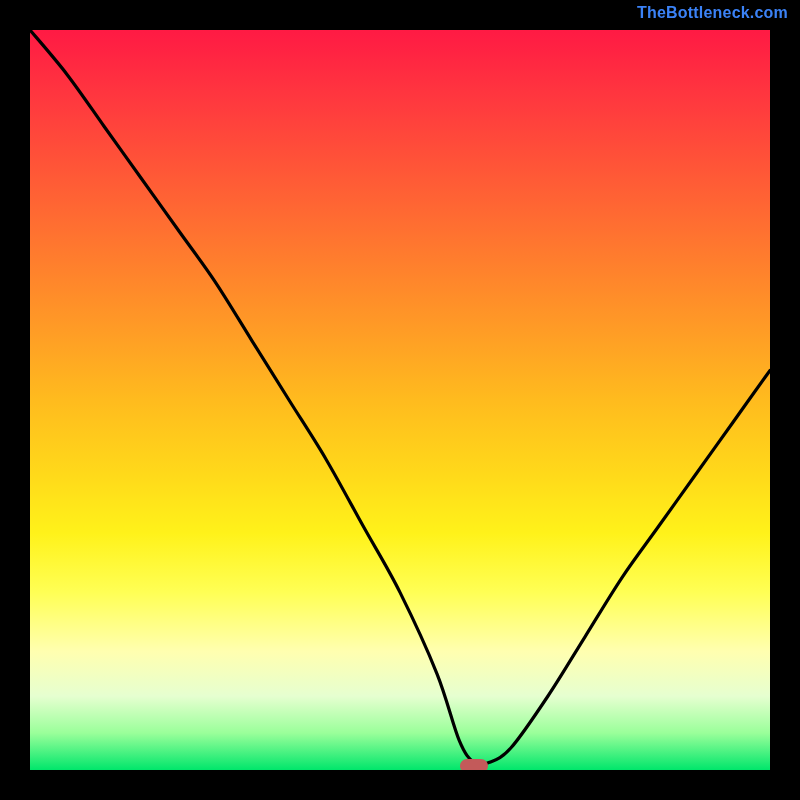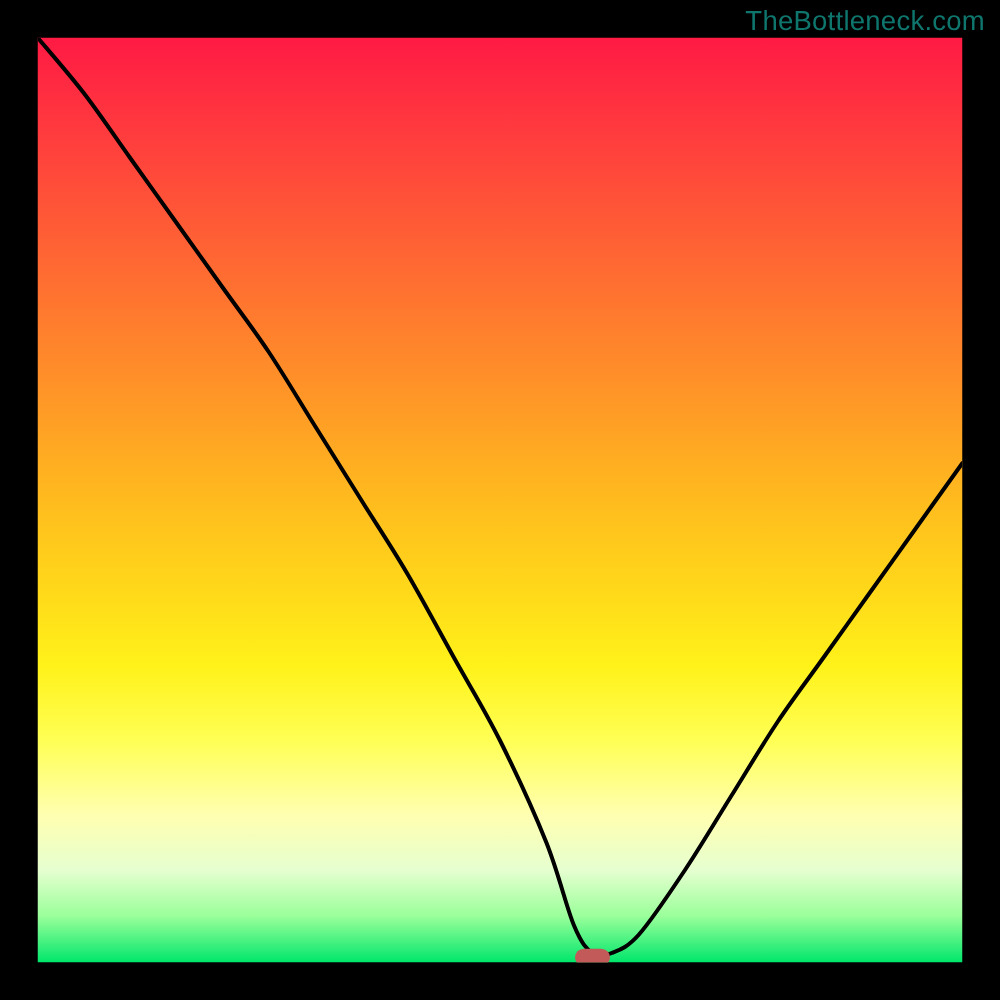--- a/index.html
+++ b/index.html
@@ -14,23 +14,23 @@
   .frame {
     position: relative;
     width: 800px;
     height: 800px;
     background: #000;
   }
   .watermark {
     position: absolute;
     top: 4px;
     right: 12px;
-    color: #0f766e;
-    font-size: 22px;
-    font-weight: 400;
+    color: #3b82f6;
+    font-size: 16px;
+    font-weight: 700;
     letter-spacing: 0.2px;
     z-index: 5;
   }
   .plot-area {
     position: absolute;
     left: 30px;
     top: 30px;
     width: 740px;
     height: 740px;
     overflow: hidden;

